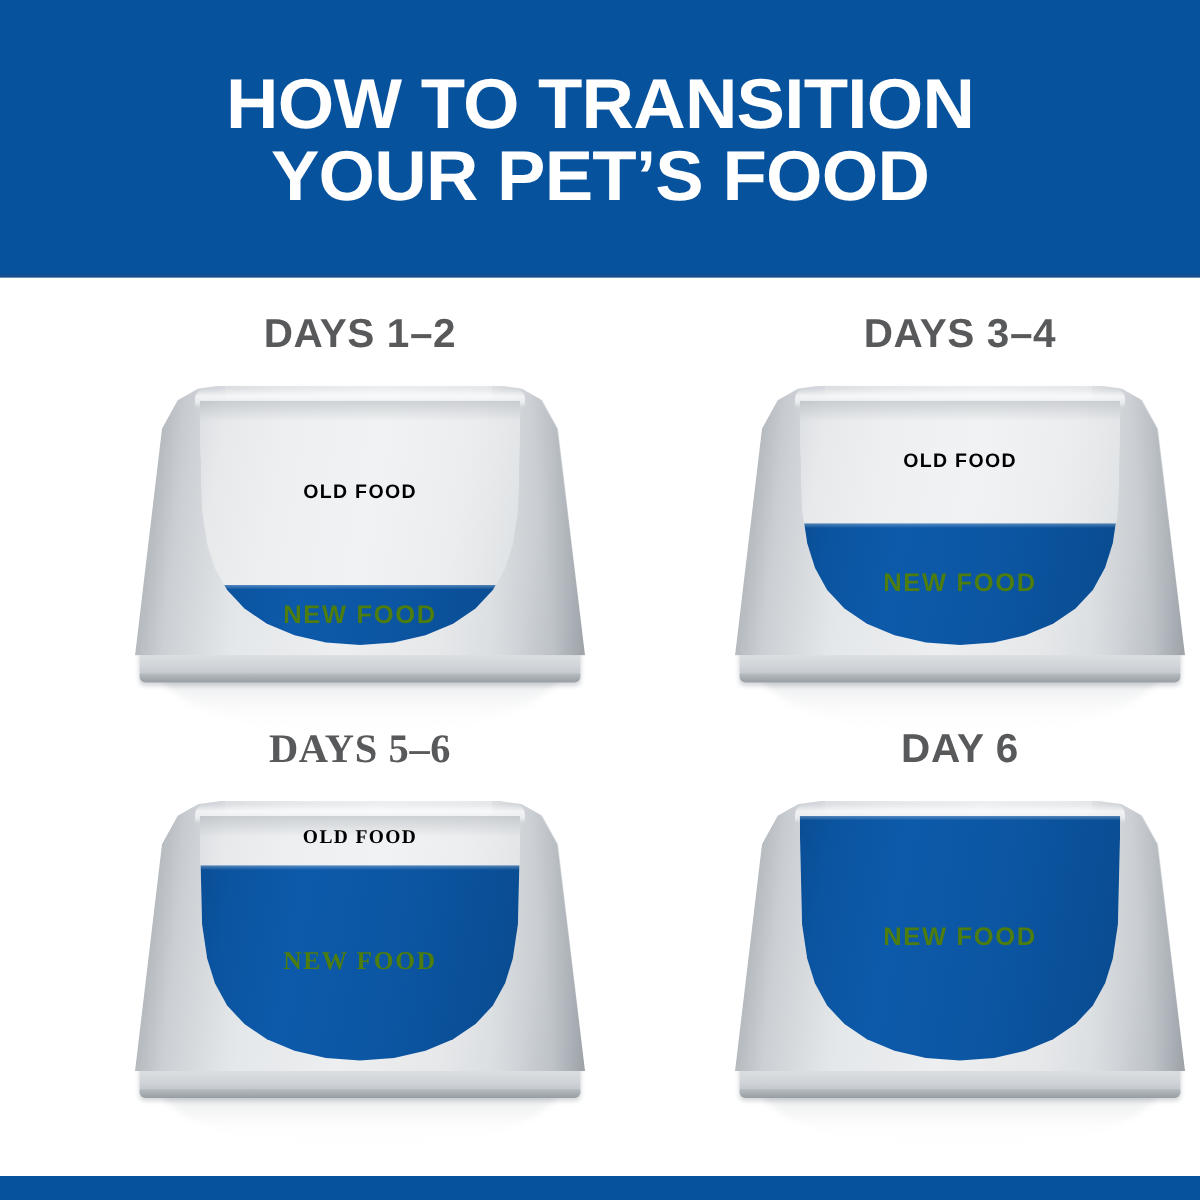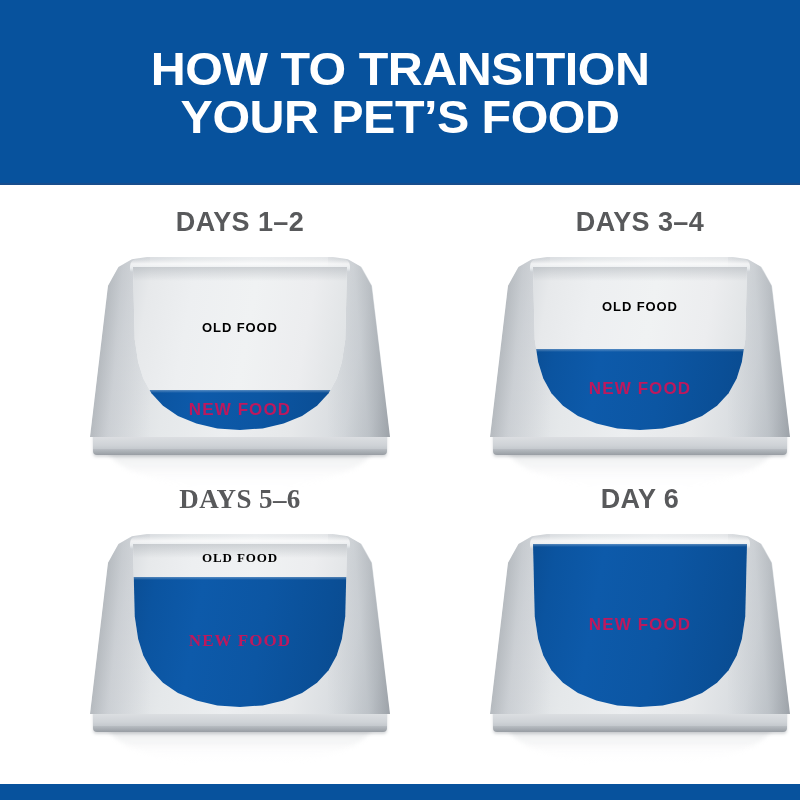--- a/index.html
+++ b/index.html
@@ -179,21 +179,21 @@
   
   .old-label, .new-label {
     position:absolute; left:0; width:214px;
     text-align:center;
     font-weight:bold;
     letter-spacing:.9px;
     white-space:nowrap;
     pointer-events:none;
   }
   .old-label { color:#000000; font-size:13px; }
-  .new-label { color:#be185d; font-size:17px; letter-spacing:1.1px; }
+  .new-label { color:#4d7c0f; font-size:17px; letter-spacing:1.1px; }
 
   
   .footer-fade {
     position:absolute; left:0; top:742px; width:800px; height:42px;
     background:linear-gradient(to bottom, rgba(255,255,255,0), #ffffff 70%);
   }
   .footer-bar {
     position:absolute; left:0; top:784px; width:800px; height:16px;
     background:#07529D;
   }

